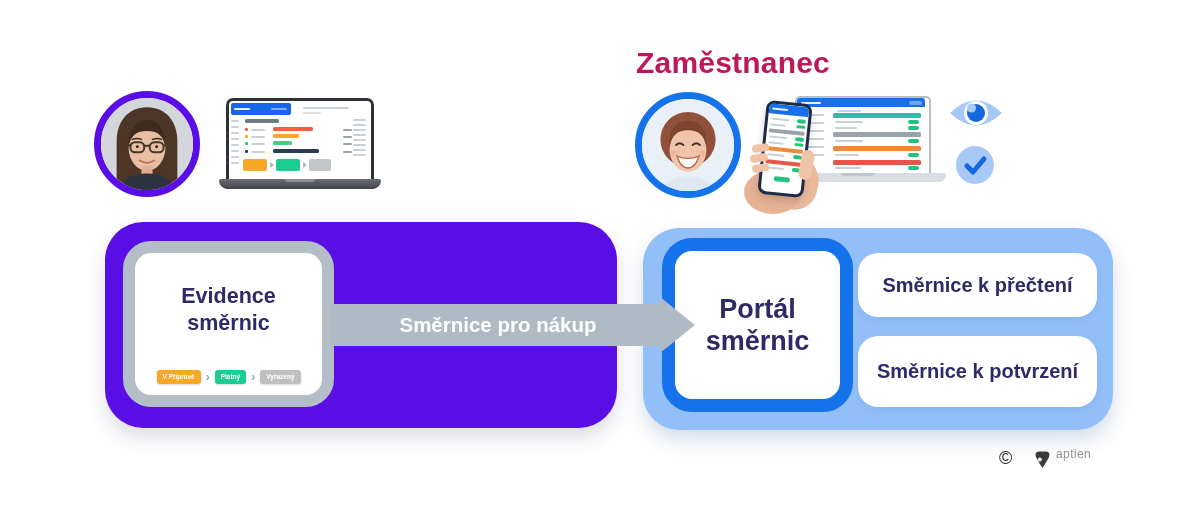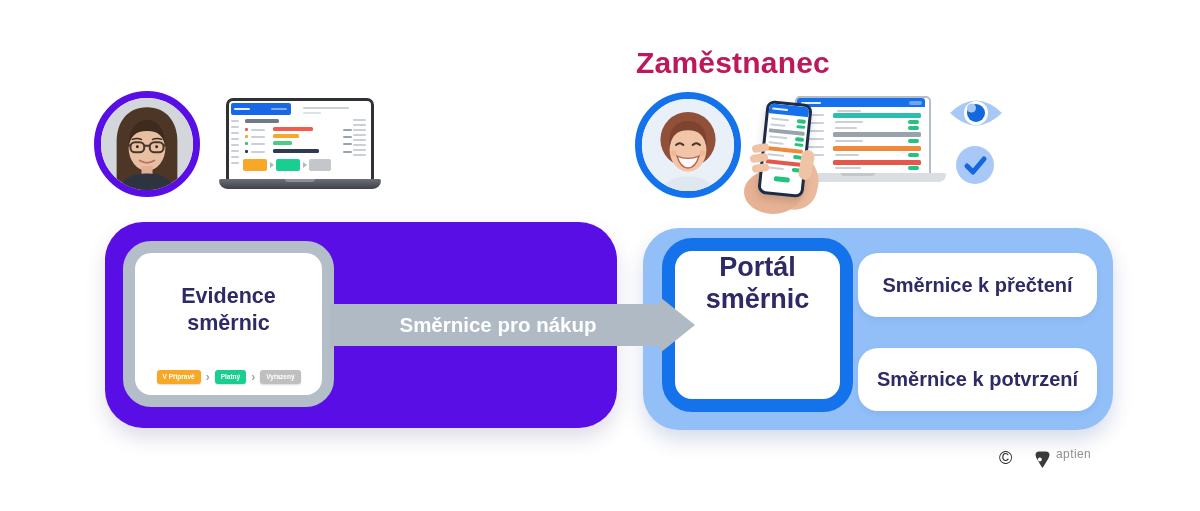--- a/index.html
+++ b/index.html
@@ -47,29 +47,29 @@
   .workflow{position:absolute;left:0;right:0;bottom:11px;display:flex;justify-content:center;
             align-items:center;gap:5px;}
   .wf-btn{color:#fff;font-size:6.5px;font-weight:700;padding:4px 6px;border-radius:3px;line-height:1;
           box-shadow:0 1px 2px rgba(0,0,0,.15);}
   .wf-chev{color:#9AA5AF;font-size:12px;font-weight:700;line-height:1;}
   .arrow-wrap{position:absolute;left:330px;top:297px;width:365px;height:56px;z-index:6;}
   .blue-box{position:absolute;left:643px;top:228px;width:470px;height:202px;border-radius:36px;
             box-shadow:0 10px 20px rgba(20,60,140,.18);}
   .portal-card{position:absolute;left:662px;top:238px;width:191px;height:174px;background:#fff;
                border:13px solid #1473EB;border-radius:30px;box-sizing:border-box;z-index:2;
-               display:flex;justify-content:center;}
+               display:flex;align-items:center;justify-content:center;}
   .portal-title{font-size:27px;font-weight:700;color:#2D2A66;text-align:center;line-height:1.2;
                 padding:0 14px;}
   .side-card{position:absolute;left:858px;width:239px;background:#fff;border-radius:20px;
              display:flex;align-items:center;justify-content:center;z-index:2;
              box-shadow:0 3px 6px rgba(20,60,140,.08);}
   .side-card span{font-size:20px;font-weight:700;color:#2D2A66;}
   .side1{top:253px;height:64px;}
-  .side2{top:348px;height:63px;}
+  .side2{top:336px;height:71px;}
   
   .copy{position:absolute;left:999px;top:448px;font-size:18px;color:#1F1F1F;}
   .brand{position:absolute;left:1056px;top:447px;font-size:12px;color:#8F8F8F;letter-spacing:0.4px;}
 </style>
 </head>
 <body>
 
 <div class="canvas">
 
   <div class="title" style="left: 636px; top: 46px; color: #be185d;">Zaměstnanec</div>

